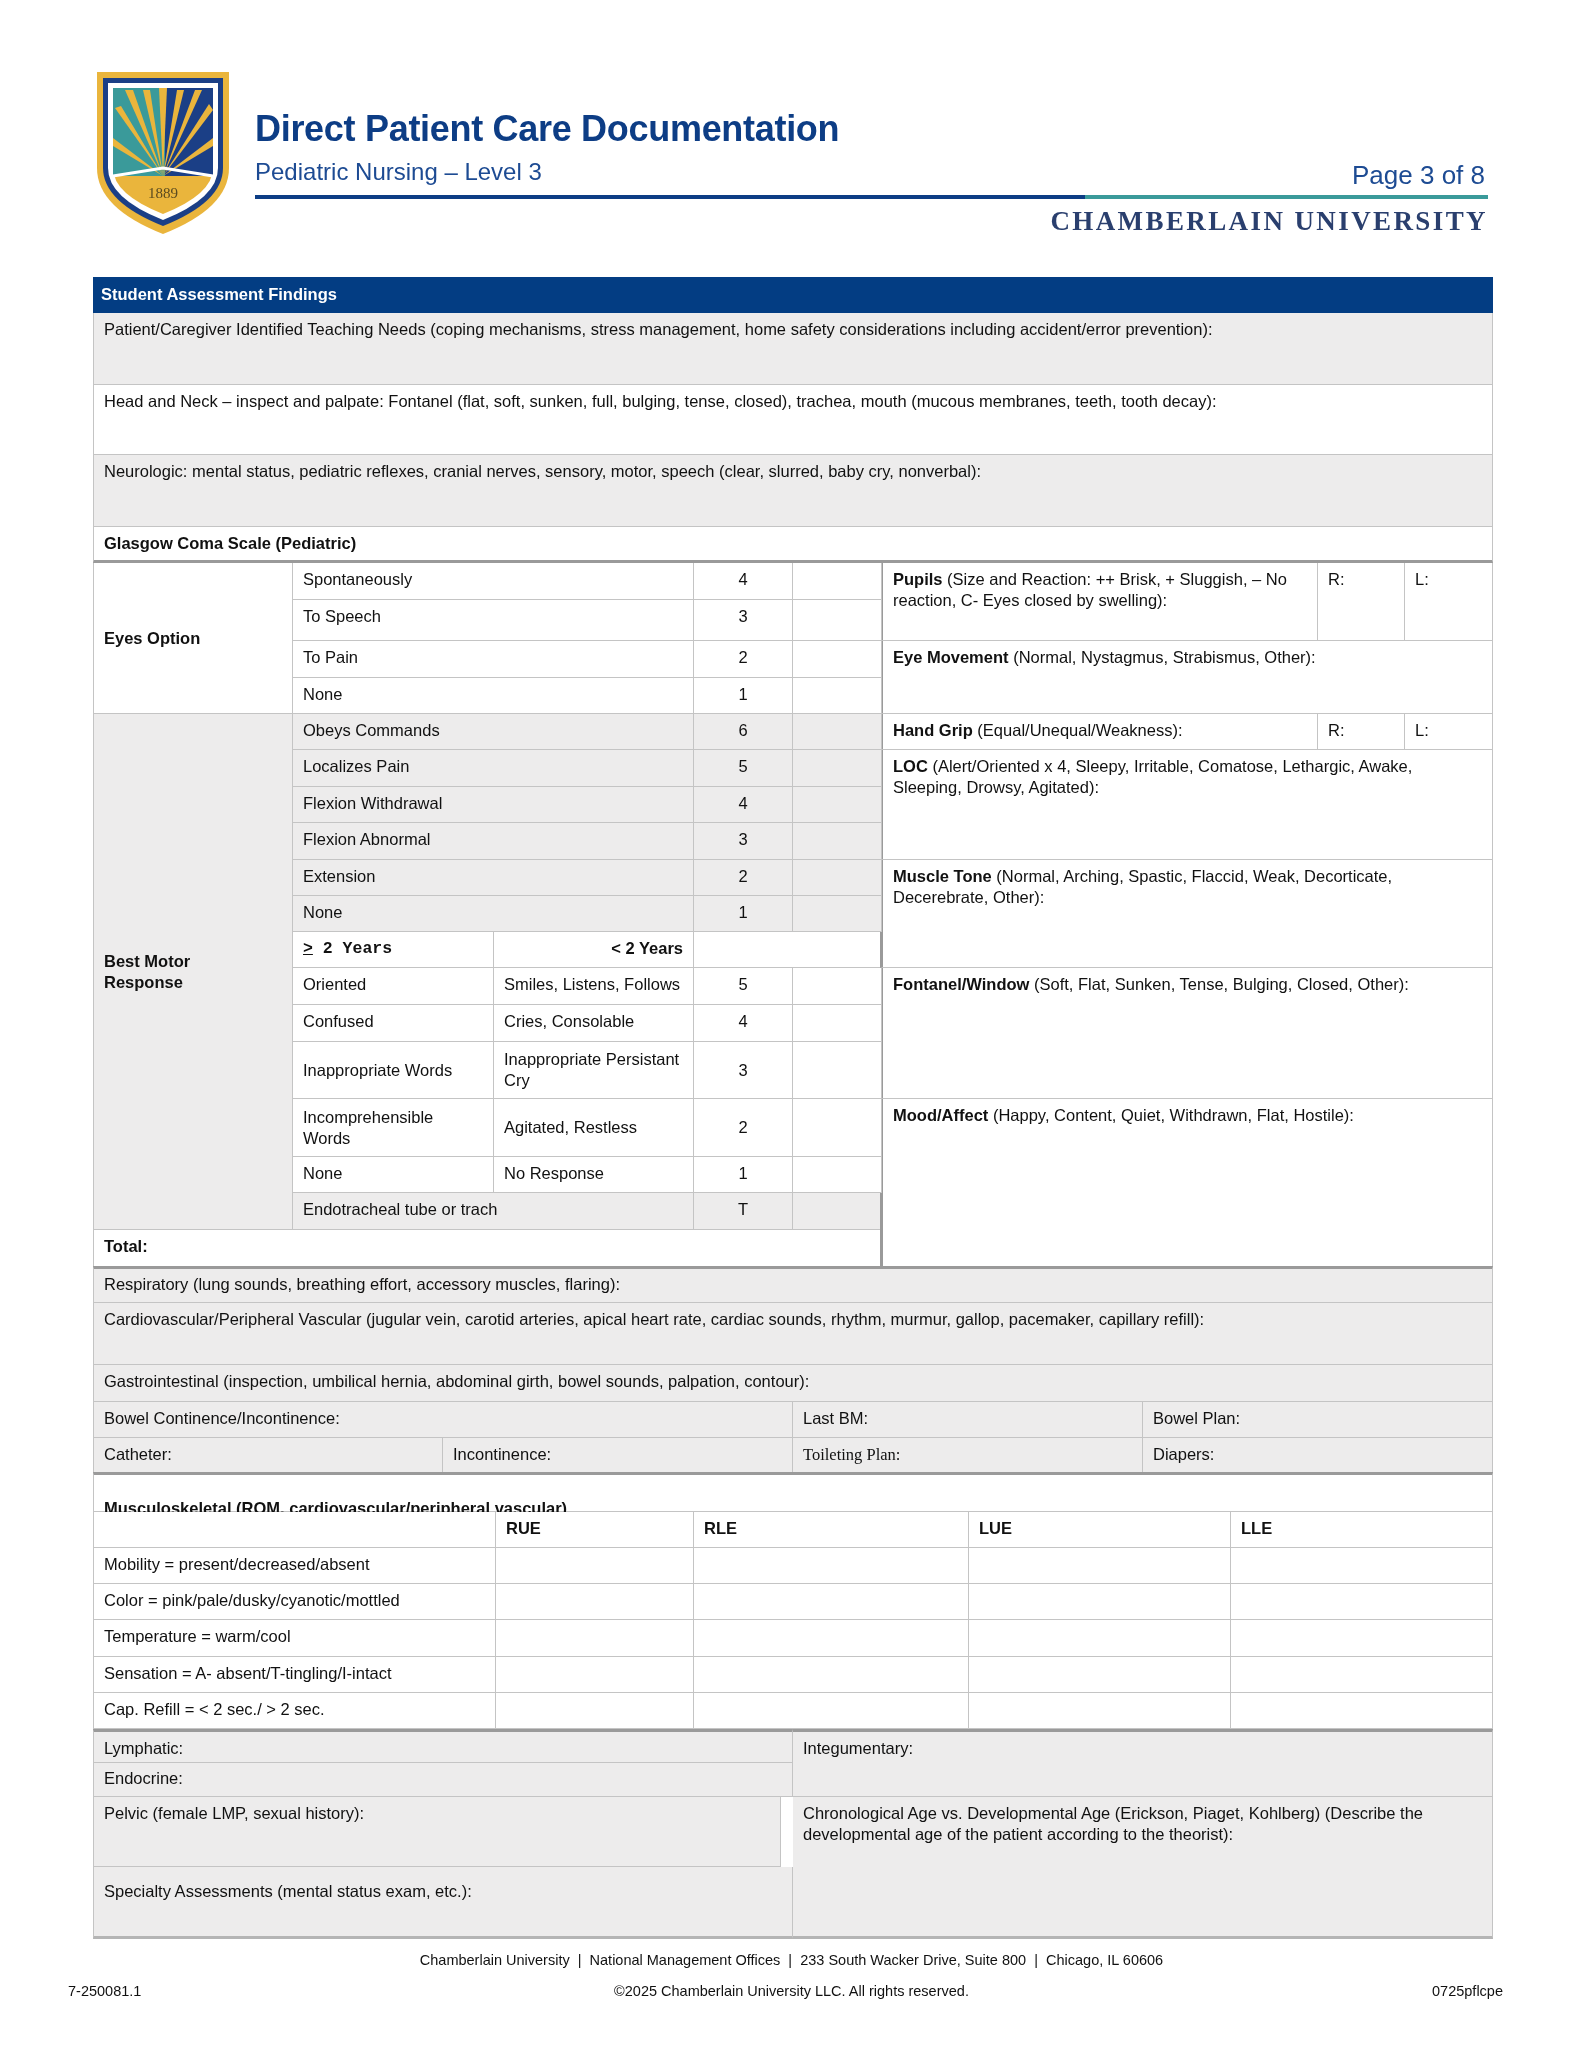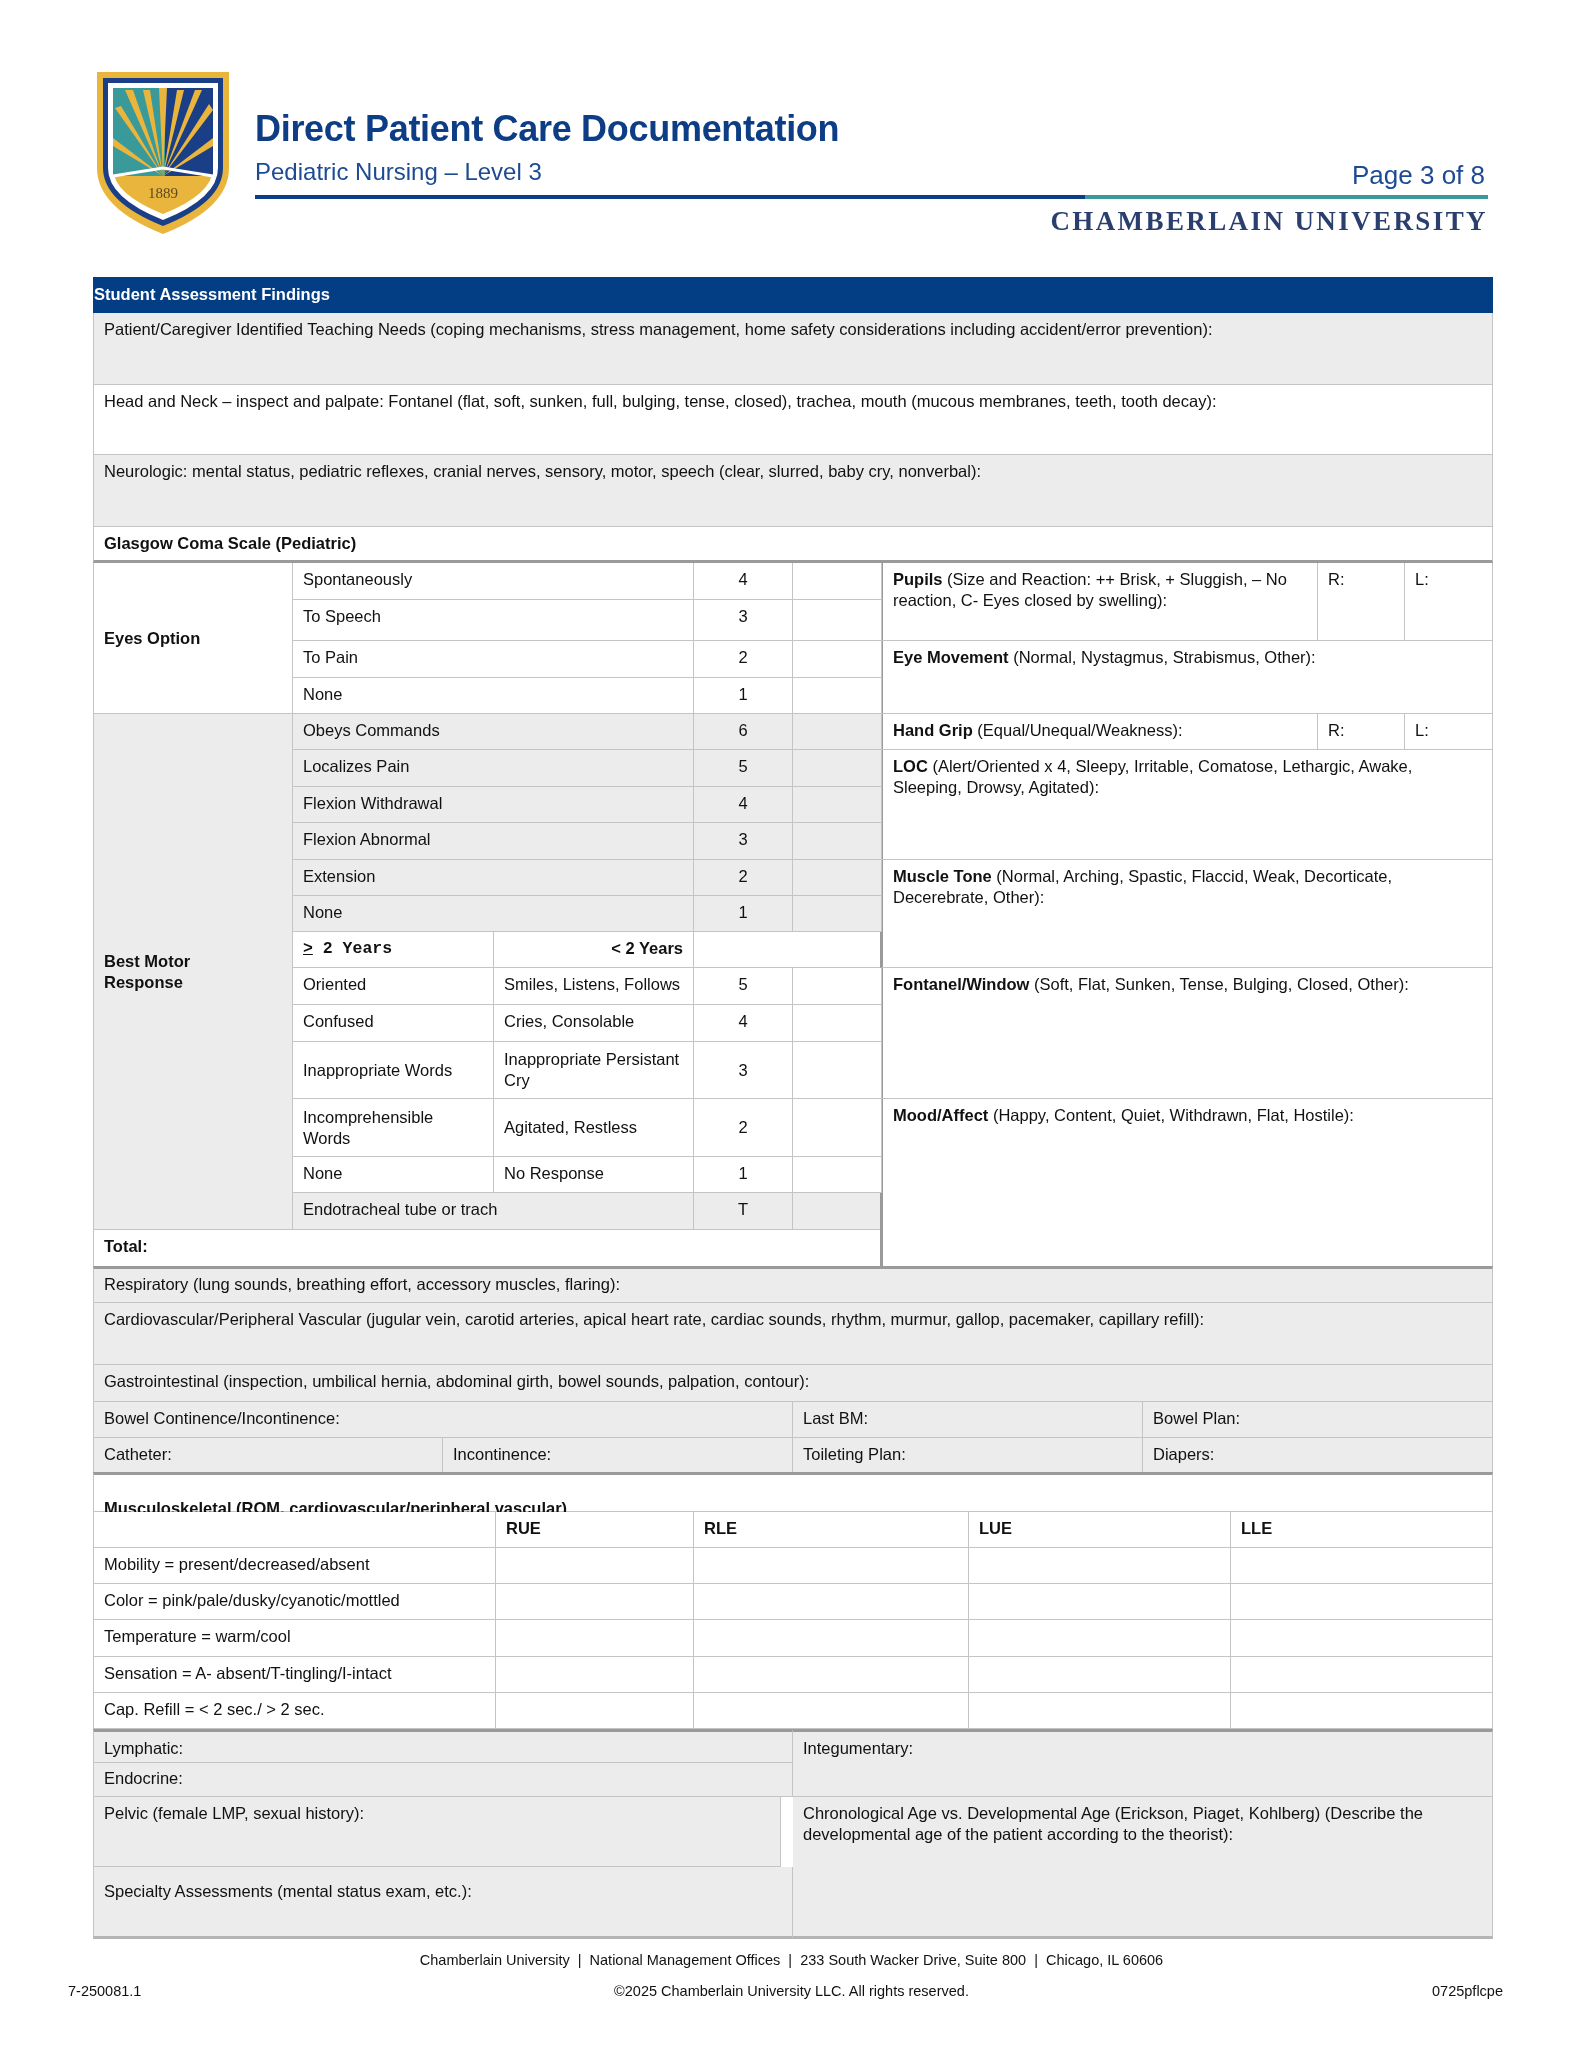--- a/index.html
+++ b/index.html
@@ -13,21 +13,21 @@
   .b{font-weight:bold;}
   .ttop{border-top:3px solid #9a9a9a;}
   .tl{border-left:1.5px solid #c4c4c4;}
   .rpan{border-left:3px solid #9a9a9a;}
   #title{left:255px;top:108px;font-size:36px;font-weight:bold;color:#0d3d85;letter-spacing:-0.3px;}
   #subtitle{left:255px;top:158px;font-size:24px;color:#1d4b93;}
   #pagenum{right:98px;top:160px;font-size:26px;color:#1d4b93;}
   #rule1{left:255px;top:195px;width:830px;height:4px;background:#0d3d85;}
   #rule2{left:1085px;top:195px;width:403px;height:4px;background:#3a9a9a;}
   #uni{right:95px;top:206px;font-family:"Liberation Serif",serif;font-size:27px;font-weight:bold;color:#2a3f6e;letter-spacing:2.4px;}
-  #band{left:93px;top:277px;width:1400px;height:36px;background:#033d83;color:#fff;font-weight:bold;font-size:16.5px;padding:8px 1px;}
+  #band{left:93px;top:277px;width:1400px;height:36px;background:#033d83;color:#fff;font-weight:bold;font-size:16.5px;padding:8px 8px;}
   .footer{font-size:14.5px;color:#111;}
 </style>
 </head>
 <body>
 
 <div class="abs" style="left:93px;top:68px;width:140px;height:168px;">
   <svg width="140" height="168" viewBox="0 0 140 168">
     <path d="M4 4 H136 V100 Q136 140 70 166 Q4 140 4 100 Z" fill="#eab53c"></path>
     <path d="M10 10 H130 V100 Q130 134 70 158 Q10 134 10 100 Z" fill="#1b3f86"></path>
     <path d="M15 15 H125 V100 Q125 130 70 152 Q15 130 15 100 Z" fill="#ffffff"></path>
@@ -101,21 +101,21 @@
 <div class="cell w rpan" style="left:880px;top:1099px;width:613px;height:168px;"><span class="b">Mood/Affect</span><span> (Happy, Content, Quiet, Withdrawn, Flat, Hostile):</span></div>
 
 <div class="cell g tl ttop" style="left:93px;top:1266px;width:1400px;height:37px;padding-top:5px;"><span>Respiratory (lung sounds, breathing effort, accessory muscles, flaring):</span></div>
 <div class="cell g tl" style="left:93px;top:1303px;width:1400px;height:62px;"><span>Cardiovascular/Peripheral Vascular (jugular vein, carotid arteries, apical heart rate, cardiac sounds, rhythm, murmur, gallop, pacemaker, capillary refill):</span></div>
 <div class="cell g tl" style="left:93px;top:1365px;width:1400px;height:37px;"><span>Gastrointestinal (inspection, umbilical hernia, abdominal girth, bowel sounds, palpation, contour):</span></div>
 <div class="cell g tl" style="left:93px;top:1402px;width:700px;height:36px;"><span>Bowel Continence/Incontinence:</span></div>
 <div class="cell g" style="left:793px;top:1402px;width:350px;height:36px;"><span>Last BM:</span></div>
 <div class="cell g" style="left:1143px;top:1402px;width:350px;height:36px;"><span>Bowel Plan:</span></div>
 <div class="cell g tl" style="left:93px;top:1438px;width:350px;height:36px;"><span>Catheter:</span></div>
 <div class="cell g" style="left:443px;top:1438px;width:350px;height:36px;"><span>Incontinence:</span></div>
-<div class="cell g" style="left:793px;top:1438px;width:350px;height:36px;"><span>Toileting Plan:</span></div>
+<div class="cell g" style="left:793px;top:1438px;width:350px;height:36px;font-family:Liberation Serif, serif;"><span>Toileting Plan:</span></div>
 <div class="cell g" style="left:1143px;top:1438px;width:350px;height:36px;"><span>Diapers:</span></div>
 
 <div class="cell w tl b ttop" style="left:93px;top:1472px;width:1400px;height:40px;padding-top:23px;"><span>Musculoskeletal (ROM, cardiovascular/peripheral vascular)</span></div>
 <div class="cell w tl" style="left:93px;top:1512px;width:403px;height:36px;"></div>
 <div id="msk-headers"></div>
 <div id="msk-rows"></div>
 
 <div class="cell g tl ttop" style="left:93px;top:1729px;width:700px;height:34px;padding-top:6px;"><span>Lymphatic:</span></div>
 <div class="cell g tl" style="left:93px;top:1763px;width:700px;height:34px;padding-top:5px;"><span>Endocrine:</span></div>
 <div class="cell g tl" style="left:93px;top:1797px;width:688px;height:70px;"><span>Pelvic (female LMP, sexual history):</span></div>

